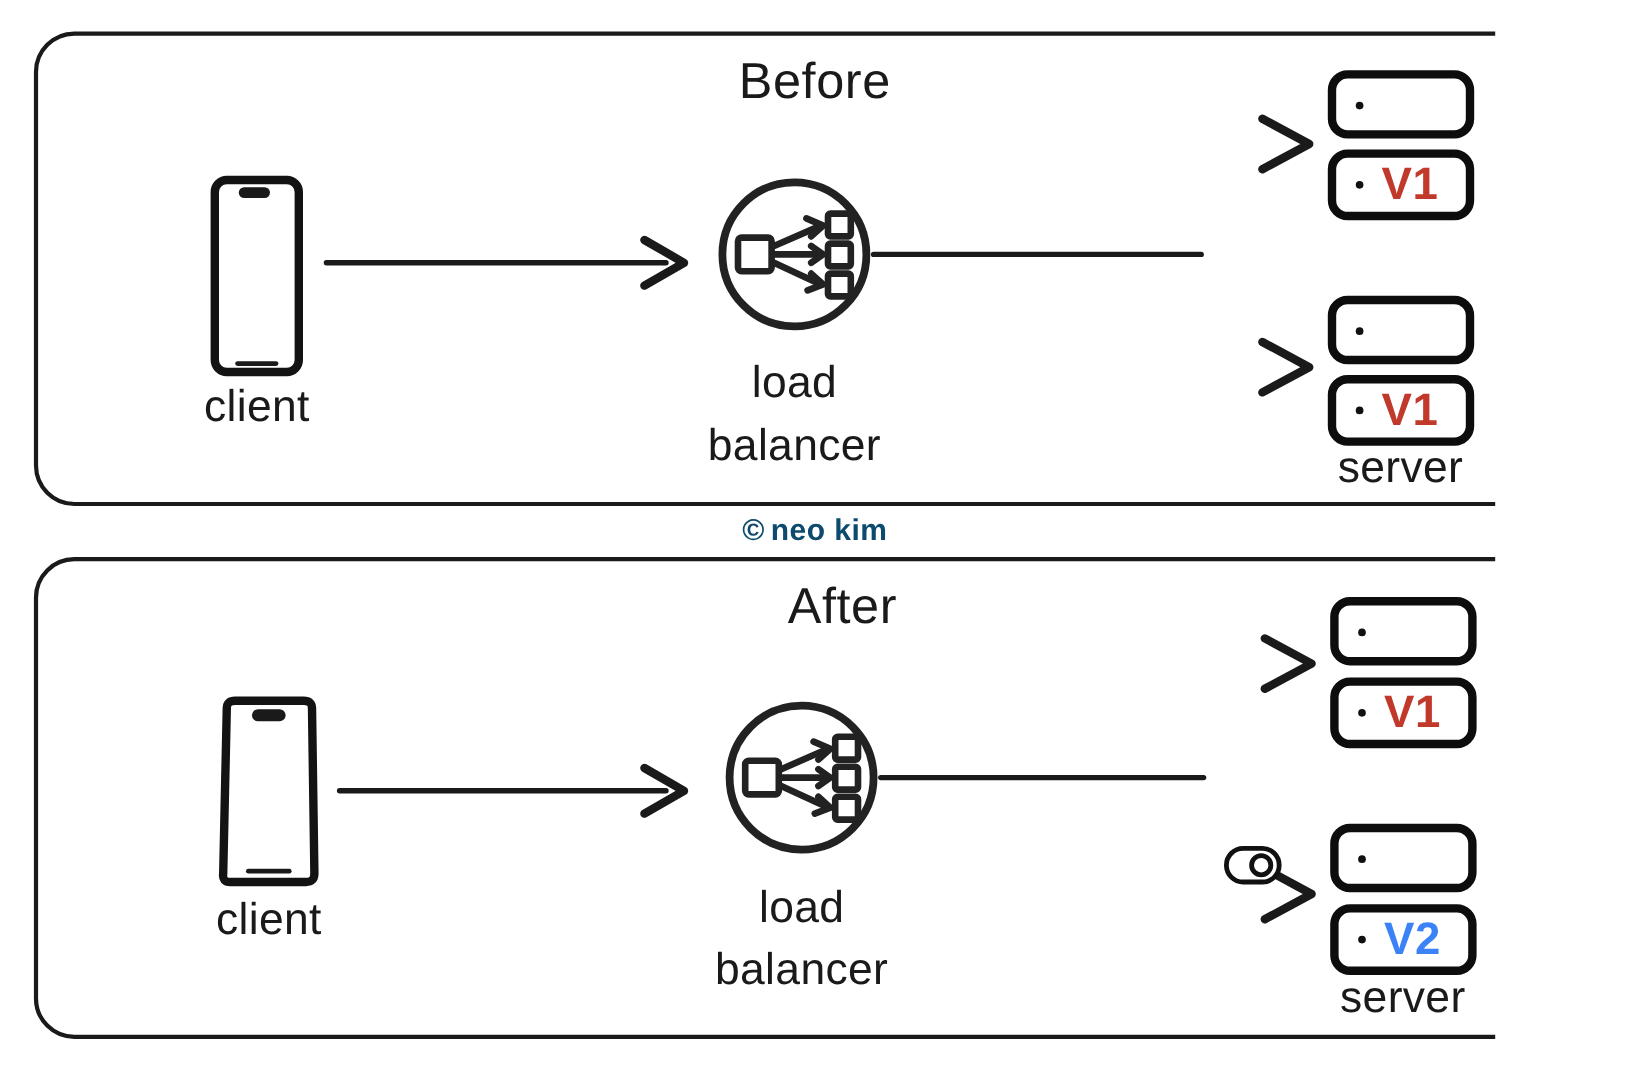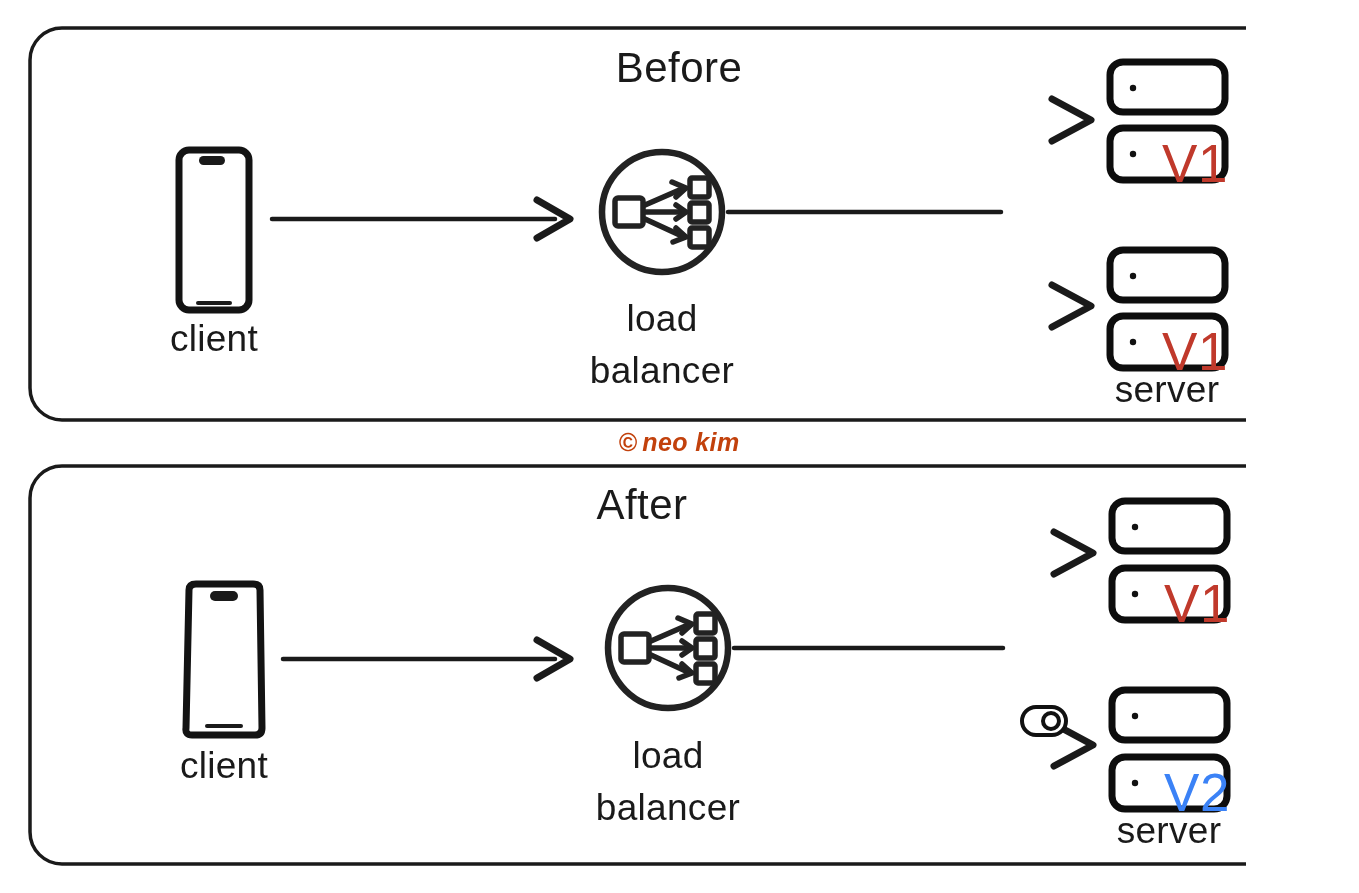--- a/index.html
+++ b/index.html
@@ -87,24 +87,23 @@
     font-size: 42px;
     font-weight: 400;
     letter-spacing: 0.5px;
   }
   .node-label {
     font-size: 37px;
     font-weight: 400;
     letter-spacing: 0.3px;
   }
   .version-label {
-    font-size: 53px;
-    font-weight: 400;
+    font-size: 38px;
+    font-weight: 700;
     letter-spacing: 0.5px;
-    margin-left: 20px;
   }
   .credit {
     font-size: 25px;
     font-weight: 700;
     letter-spacing: 0.4px;
   }
   .credit .cmark {
     display: inline-block;
     margin-right: 5px;
   }
@@ -241,25 +240,25 @@
   <div class="lbl node-label center-x" style="left:214px; top:318px;">client</div>
 
   <div class="lbl node-label center-x" style="left:662px; top:298px;">load</div>
   <div class="lbl node-label center-x" style="left:662px; top:350px;">balancer</div>
 
   <div class="lbl version-label center-x" style="left:1175px; top:133px; color:#c0392b;">V1</div>
   <div class="lbl version-label center-x" style="left:1175px; top:321px; color:#c0392b;">V1</div>
 
   <div class="lbl node-label center-x" style="left:1167px; top:369px;">server</div>
 
-  <div class="lbl credit center-x" style="left:679px; top:428px; color:#c2410c;font-style:italic;">
+  <div class="lbl credit center-x" style="left:679px; top:428px; color:#0c4a6e;">
     <span class="cmark">©</span><span>neo kim</span>
   </div>
 
-  <div class="lbl panel-title center-x" style="left:642px; top:481px;">After</div>
+  <div class="lbl panel-title center-x" style="left:702px; top:481px;">After</div>
 
   <div class="lbl node-label center-x" style="left:224px; top:745px;">client</div>
 
   <div class="lbl node-label center-x" style="left:668px; top:735px;">load</div>
   <div class="lbl node-label center-x" style="left:668px; top:787px;">balancer</div>
 
   <div class="lbl version-label center-x" style="left:1177px; top:573px; color:#c0392b;">V1</div>
   <div class="lbl version-label center-x" style="left:1177px; top:762px; color:#3b82f6;">V2</div>
 
   <div class="lbl node-label center-x" style="left:1169px; top:810px;">server</div>

